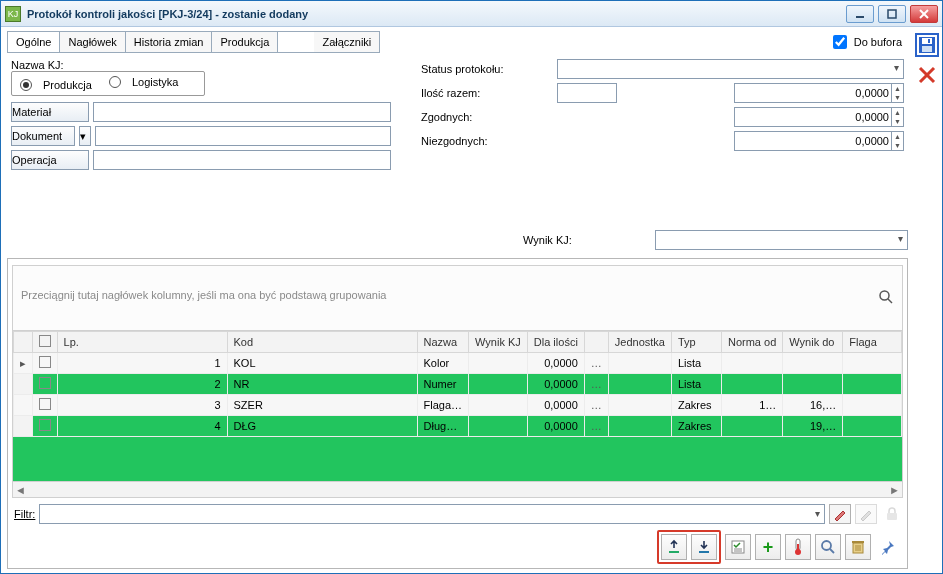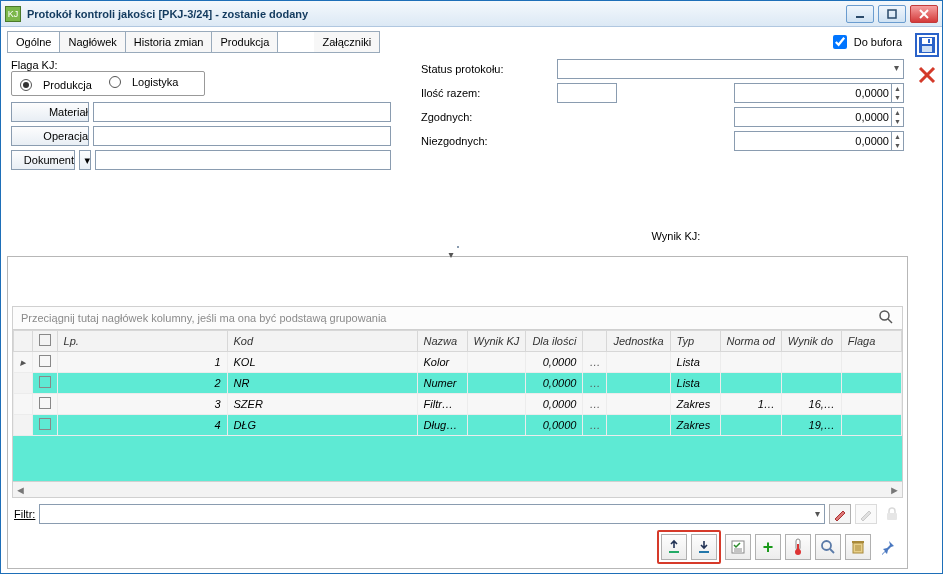--- a/index.html
+++ b/index.html
@@ -31,45 +31,45 @@
   .left-form { width:380px; }
   .right-form { flex:1; }
 
   .area-row { margin-bottom:6px; }
   .area-box { display:inline-block; border:1px solid #999; padding:4px 12px 4px 8px; border-radius:2px; background:#fff;}
   .radio-wrap { display:inline-flex; align-items:center; gap:11px; margin-right:14px;}
   .radio-dot { width:12px; height:12px; border:1px solid #555; border-radius:50%; display:inline-flex;align-items:center;justify-content:center;}
   .radio-dot.sel::after { content:''; width:6px;height:6px;background:#333;border-radius:50%;}
 
   .form-row { display:flex; align-items:center; margin-bottom:4px; gap:4px; }
-  .btn-label { width:78px; height:20px; border:1px solid #8a9cb0; background:linear-gradient(#fdfdfd,#e8eef4); text-align:right; line-height:18px; cursor:pointer;}
+  .btn-label { width:78px; height:20px; border:1px solid #8a9cb0; background:linear-gradient(#fdfdfd,#e8eef4); text-align:left; line-height:18px; cursor:pointer;}
   .btn-label.small-caret { width:12px; }
   .text-input { height:20px; border:1px solid #8a9cb0; background:#fff; padding:0 4px;}
   .lf-input { flex:1; }
 
   .rform-row { display:flex; align-items:center; margin-bottom:4px; gap:4px;}
   .rlabel { width:132px; }
   .rfield { flex:1; height:20px; border:1px solid #8a9cb0; background:#fff; position:relative;}
   .rfield.dd::after { content:'▾'; position:absolute; right:4px; top:2px; color:#555; font-size:10px;}
   .num-box { width:170px; height:20px; border:1px solid #8a9cb0; background:#fff; display:flex; align-items:center; justify-content:flex-end; padding-right:14px; position:relative;}
   .num-box .spin { position:absolute; right:0; top:0; bottom:0; width:12px; border-left:1px solid #8a9cb0; display:flex; flex-direction:column;}
   .num-box .spin div { flex:1; font-size:7px; text-align:center; line-height:9px; color:#555;}
   .small-blank { width:60px; height:20px; border:1px solid #8a9cb0; background:#fff; margin-right:4px;}
 
-  .wynik-row { display:flex; align-items:center; gap:4px; margin-top:56px; margin-bottom:8px;flex-direction:column;}
+  .wynik-row { display:flex; align-items:center; gap:4px; margin-top:56px; margin-bottom:8px;}
   .wynik-row .rlabel2 { margin-left:516px; width:128px;}
   .wynik-row .rfield { flex:1;}
 
   .fieldset-label { margin-left:8px; margin-bottom:-7px; background:#fff; display:inline-block; padding:0 3px; position:relative; z-index:1;}
   .param-box { border:1px solid #b7b7b7; flex:1; display:flex; flex-direction:column; min-height:0; padding:6px 4px 4px; }
 
-  .group-hint { background:#fcfcfc; border:1px solid #d0d0d0; color:#8a8a8a; padding:2px 8px; display:flex; align-items:center;margin-top:43px;}
+  .group-hint { background:#fcfcfc; border:1px solid #d0d0d0; color:#8a8a8a; padding:23px 8px; display:flex; }
   .group-hint .search-ic { margin-left:auto; color:#555; cursor:pointer;}
 
-  .grid { border:1px solid #d0d0d0; border-top:none; flex:1; overflow:auto; background:#5eead4; position:relative;font-style:italic;}
+  .grid { border:1px solid #d0d0d0; border-top:none; flex:1; overflow:auto; background:#22c55e; position:relative;}
   table { border-collapse:collapse; width:100%; }
   th { background:#f3f3f3; border:1px solid #d7d7d7; padding:3px 6px; text-align:left; font-weight:normal; color:#333; white-space:nowrap;}
   td { border:1px solid #ececec; padding:3px 6px; white-space:nowrap; height:19px;}
   td.num { text-align:right;}
   tr.alt td { background:#f7f7f7;}
   .row-handle { width:16px; background:#f3f3f3;}
   .chk-cell { width:22px; text-align:center;}
   .chk { width:12px;height:12px;border:1px solid #888; display:inline-block;}
   .row-cursor { color:#555;}
   .ellips-cell { width:20px; text-align:center; color:#555;}
@@ -132,43 +132,43 @@
         </div>
         <div class="buffer">
           <input type="checkbox" checked="" style="">
           <span>Do bufora</span>
         </div>
       </div>
 
       <div class="upper-form">
         <div class="left-form">
           <div class="area-row">
-            <span>Flaga KJ:</span><br>
+            <span>Nazwa KJ:</span><br>
             <span class="area-box">
               <span class="radio-wrap">
                 <span class="radio-dot sel"></span>
                 <span>Produkcja</span>
               </span>
               <span class="radio-wrap">
                 <span class="radio-dot"></span>
                 <span>Logistyka</span>
               </span>
             </span>
           </div>
           <div class="form-row">
             <div class="btn-label">Materiał</div>
             <div class="text-input lf-input"></div>
           </div>
           <div class="form-row">
-            <div class="btn-label">Operacja</div>
-            <div class="text-input lf-input"></div>
-          </div>
-          <div class="form-row">
             <div class="btn-label" style="width:64px">Dokument</div>
             <div class="btn-label small-caret">▾</div>
+            <div class="text-input lf-input"></div>
+          </div>
+          <div class="form-row">
+            <div class="btn-label">Operacja</div>
             <div class="text-input lf-input"></div>
           </div>
         </div>
 
         <div class="right-form">
           <div class="rform-row">
             <div class="rlabel">Status protokołu:</div>
             <div class="rfield dd"></div>
           </div>
           <div class="rform-row">
@@ -271,21 +271,21 @@
                   <td>Lista</td>
                   <td class="num"></td>
                   <td class="num"></td>
                   <td></td>
                 </tr>
                 <tr class="alt">
                   <td class="row-handle"></td>
                   <td class="chk-cell"><span class="chk"></span></td>
                   <td class="num">3</td>
                   <td>SZER</td>
-                  <td>Filtr…</td>
+                  <td>Flaga…</td>
                   <td></td>
                   <td class="num">0,0000</td>
                   <td class="ellips-cell">…</td>
                   <td></td>
                   <td>Zakres</td>
                   <td class="num">1…</td>
                   <td class="num">16,…</td>
                   <td></td>
                 </tr>
                 <tr>

